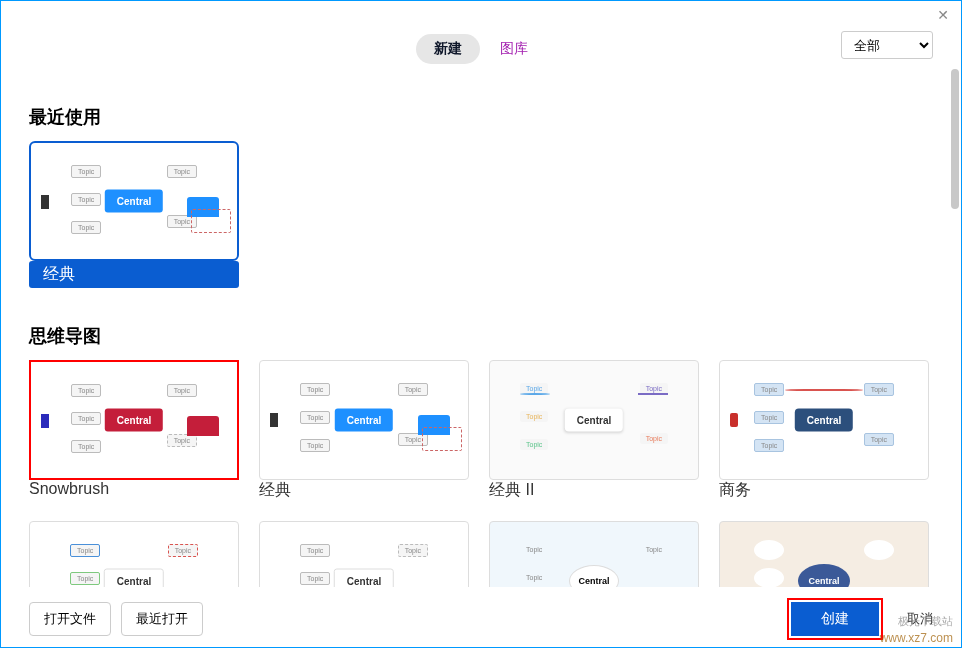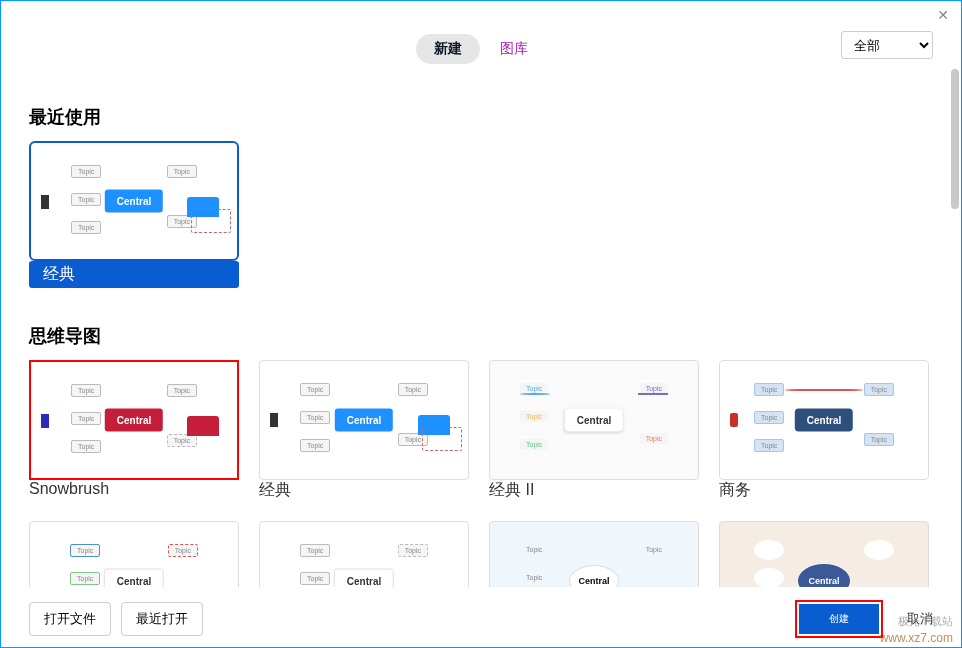--- a/index.html
+++ b/index.html
@@ -20,21 +20,21 @@
     .template-thumb { width: 210px; height: 120px; border: 1px solid #ddd; border-radius: 4px; background: #fff; position: relative; overflow: hidden; }
     .template-thumb.selected { border: 2px solid #0a5dd1; border-radius: 6px; }
     .template-thumb.highlighted { border: 2px solid #ff0000; border-radius: 0; }
     .template-label { font-size: 16px; color: #333; }
     .template-label.badge { background: #0a5dd1; color: #fff; padding: 3px 14px; border-radius: 3px; }
     .footer { position: absolute; bottom: 0; left: 0; right: 0; height: 58px; display: flex; align-items: center; padding: 0 28px; background: #fff; border-top: 1px solid transparent; }
     .footer-left { display: flex; gap: 10px; }
     .footer-btn { padding: 7px 14px; border: 1px solid #ccc; background: #fff; font-size: 13px; cursor: pointer; border-radius: 4px; }
     .footer-right { margin-left: auto; display: flex; gap: 24px; align-items: center; }
     .create-btn-wrap { border: 2px solid #ff0000; padding: 2px; }
-    .create-btn { padding: 8px 30px; background: #0a5dd1; color: #fff; border: none; font-size: 10px; cursor: pointer; }
+    .create-btn { padding: 8px 30px; background: #0a5dd1; color: #fff; border: none; font-size: 14px; cursor: pointer; }
     .cancel-btn { background: none; border: none; font-size: 13px; cursor: pointer; color: #333; }
     
     .mm { position: relative; width: 100%; height: 100%; }
     .mm-central { position: absolute; left: 50%; top: 50%; transform: translate(-50%, -50%); padding: 6px 12px; font-size: 10px; font-weight: bold; border-radius: 3px; }
     .mm-topic { position: absolute; padding: 2px 6px; font-size: 7px; border: 1px solid #bbb; border-radius: 2px; background: #f5f5f5; color: #888; }
     .mm-square { position: absolute; width: 8px; height: 14px; }
     .c-red .mm-central { background: #c41e3a; color: #fff; }
     .c-blue .mm-central { background: #1e90ff; color: #fff; }
     .c-white .mm-central { background: #fff; color: #333; border: 1px solid #ddd; }
     .c-whiteshadow .mm-central { background: #fff; color: #333; box-shadow: 0 1px 3px rgba(0,0,0,0.15); border-radius: 4px; }

